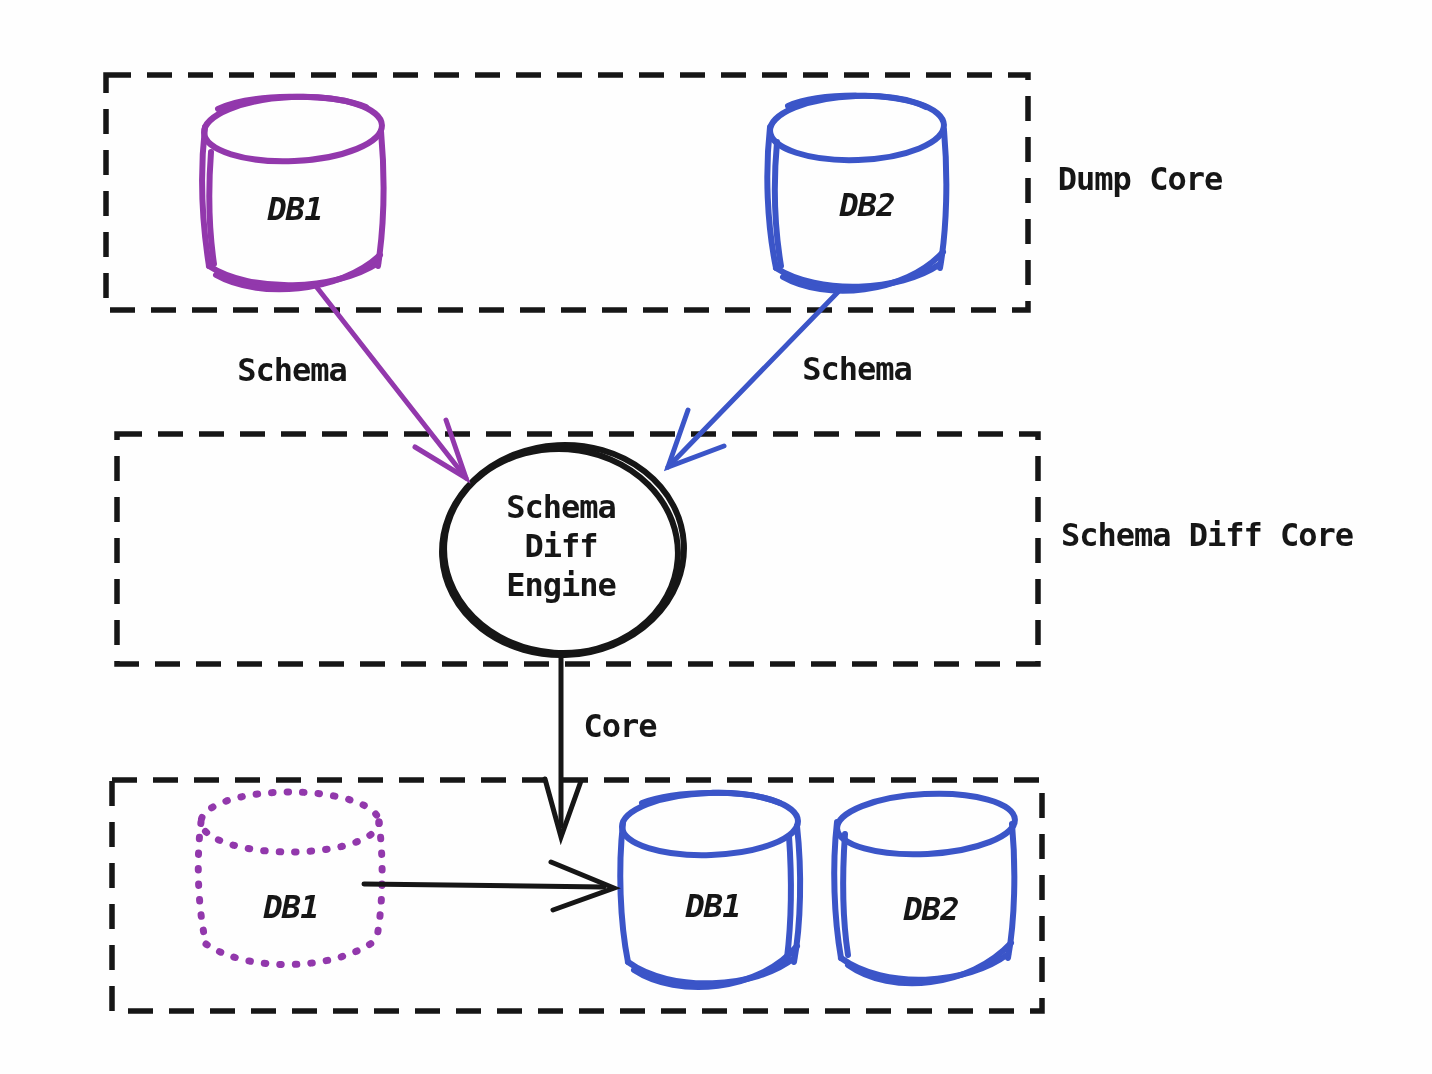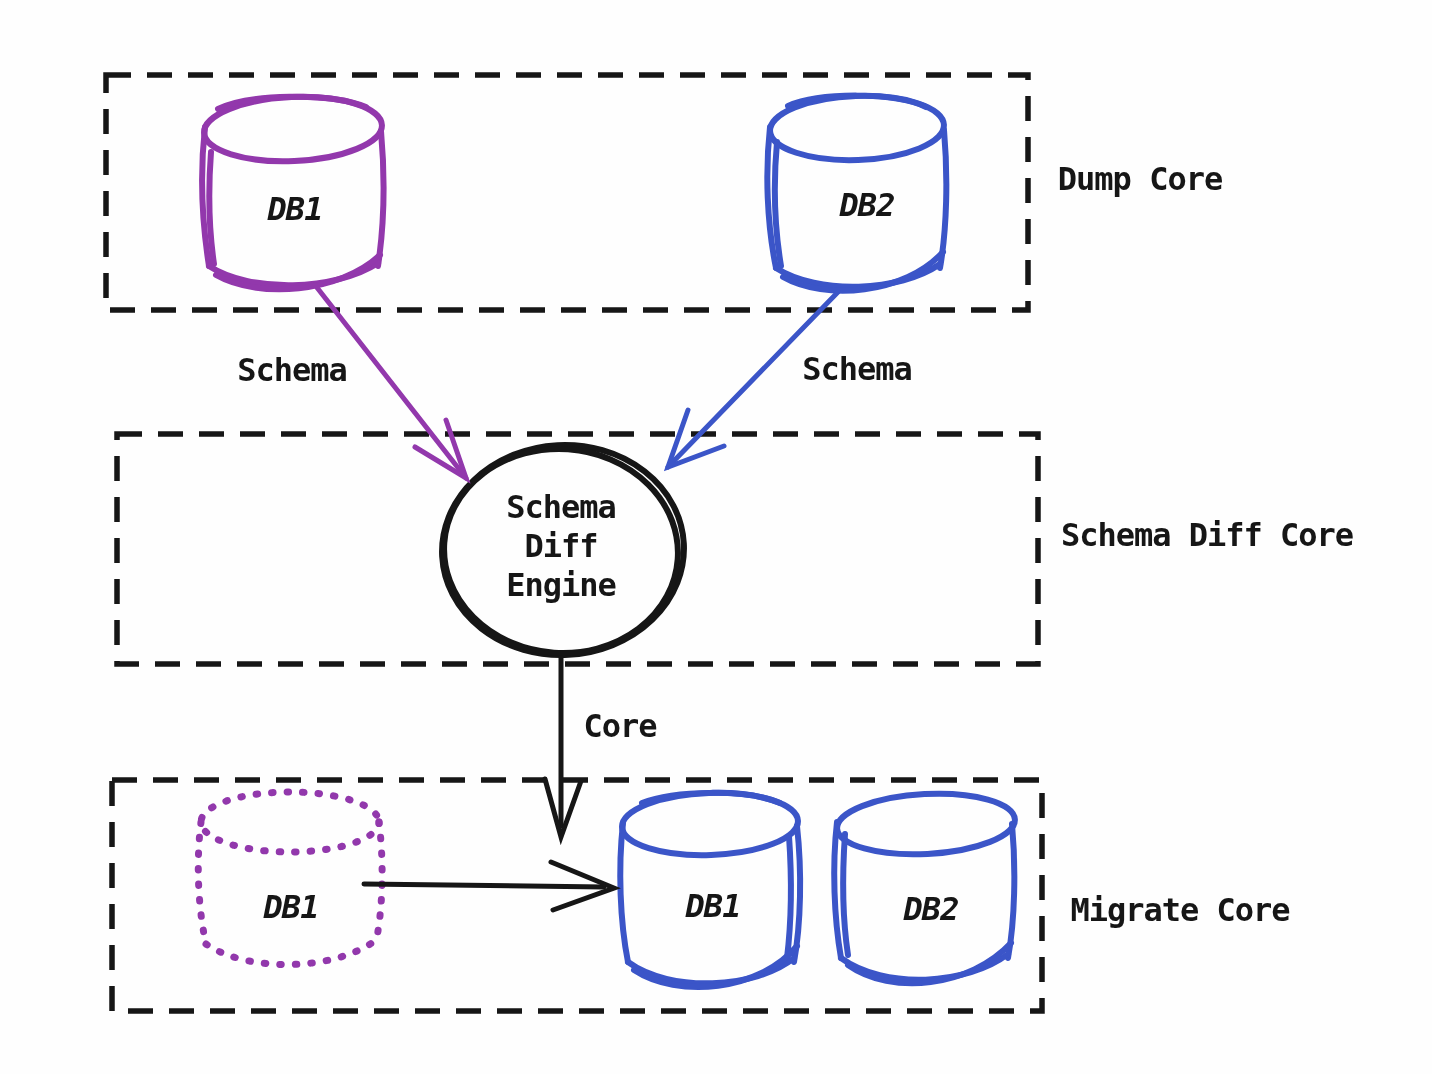--- a/index.html
+++ b/index.html
@@ -121,21 +121,20 @@
     </g>
 
     <g fill="none" stroke-width="5" stroke-linecap="round" stroke="#161616">
       <path d="M 364 884 L 604 887"></path>
       <path d="M 551 862 L 614 888 L 553 910"></path>
     </g>
   </svg>
 
   <div class="lbl l-dump">Dump Core</div>
   <div class="lbl l-diffcore">Schema Diff Core</div>
-  <div class="lbl l-migrate">Migrate Core</div>
 
   <div class="lbl l-schema-left">Schema</div>
   <div class="lbl l-schema-right">Schema</div>
   <div class="lbl l-ddls">Core</div>
 
   <div class="lbl lbl-db l-db1-src">DB1</div>
   <div class="lbl lbl-db l-db2-src">DB2</div>
   <div class="lbl lbl-engine l-engine">Schema
 Diff
 Engine</div>

